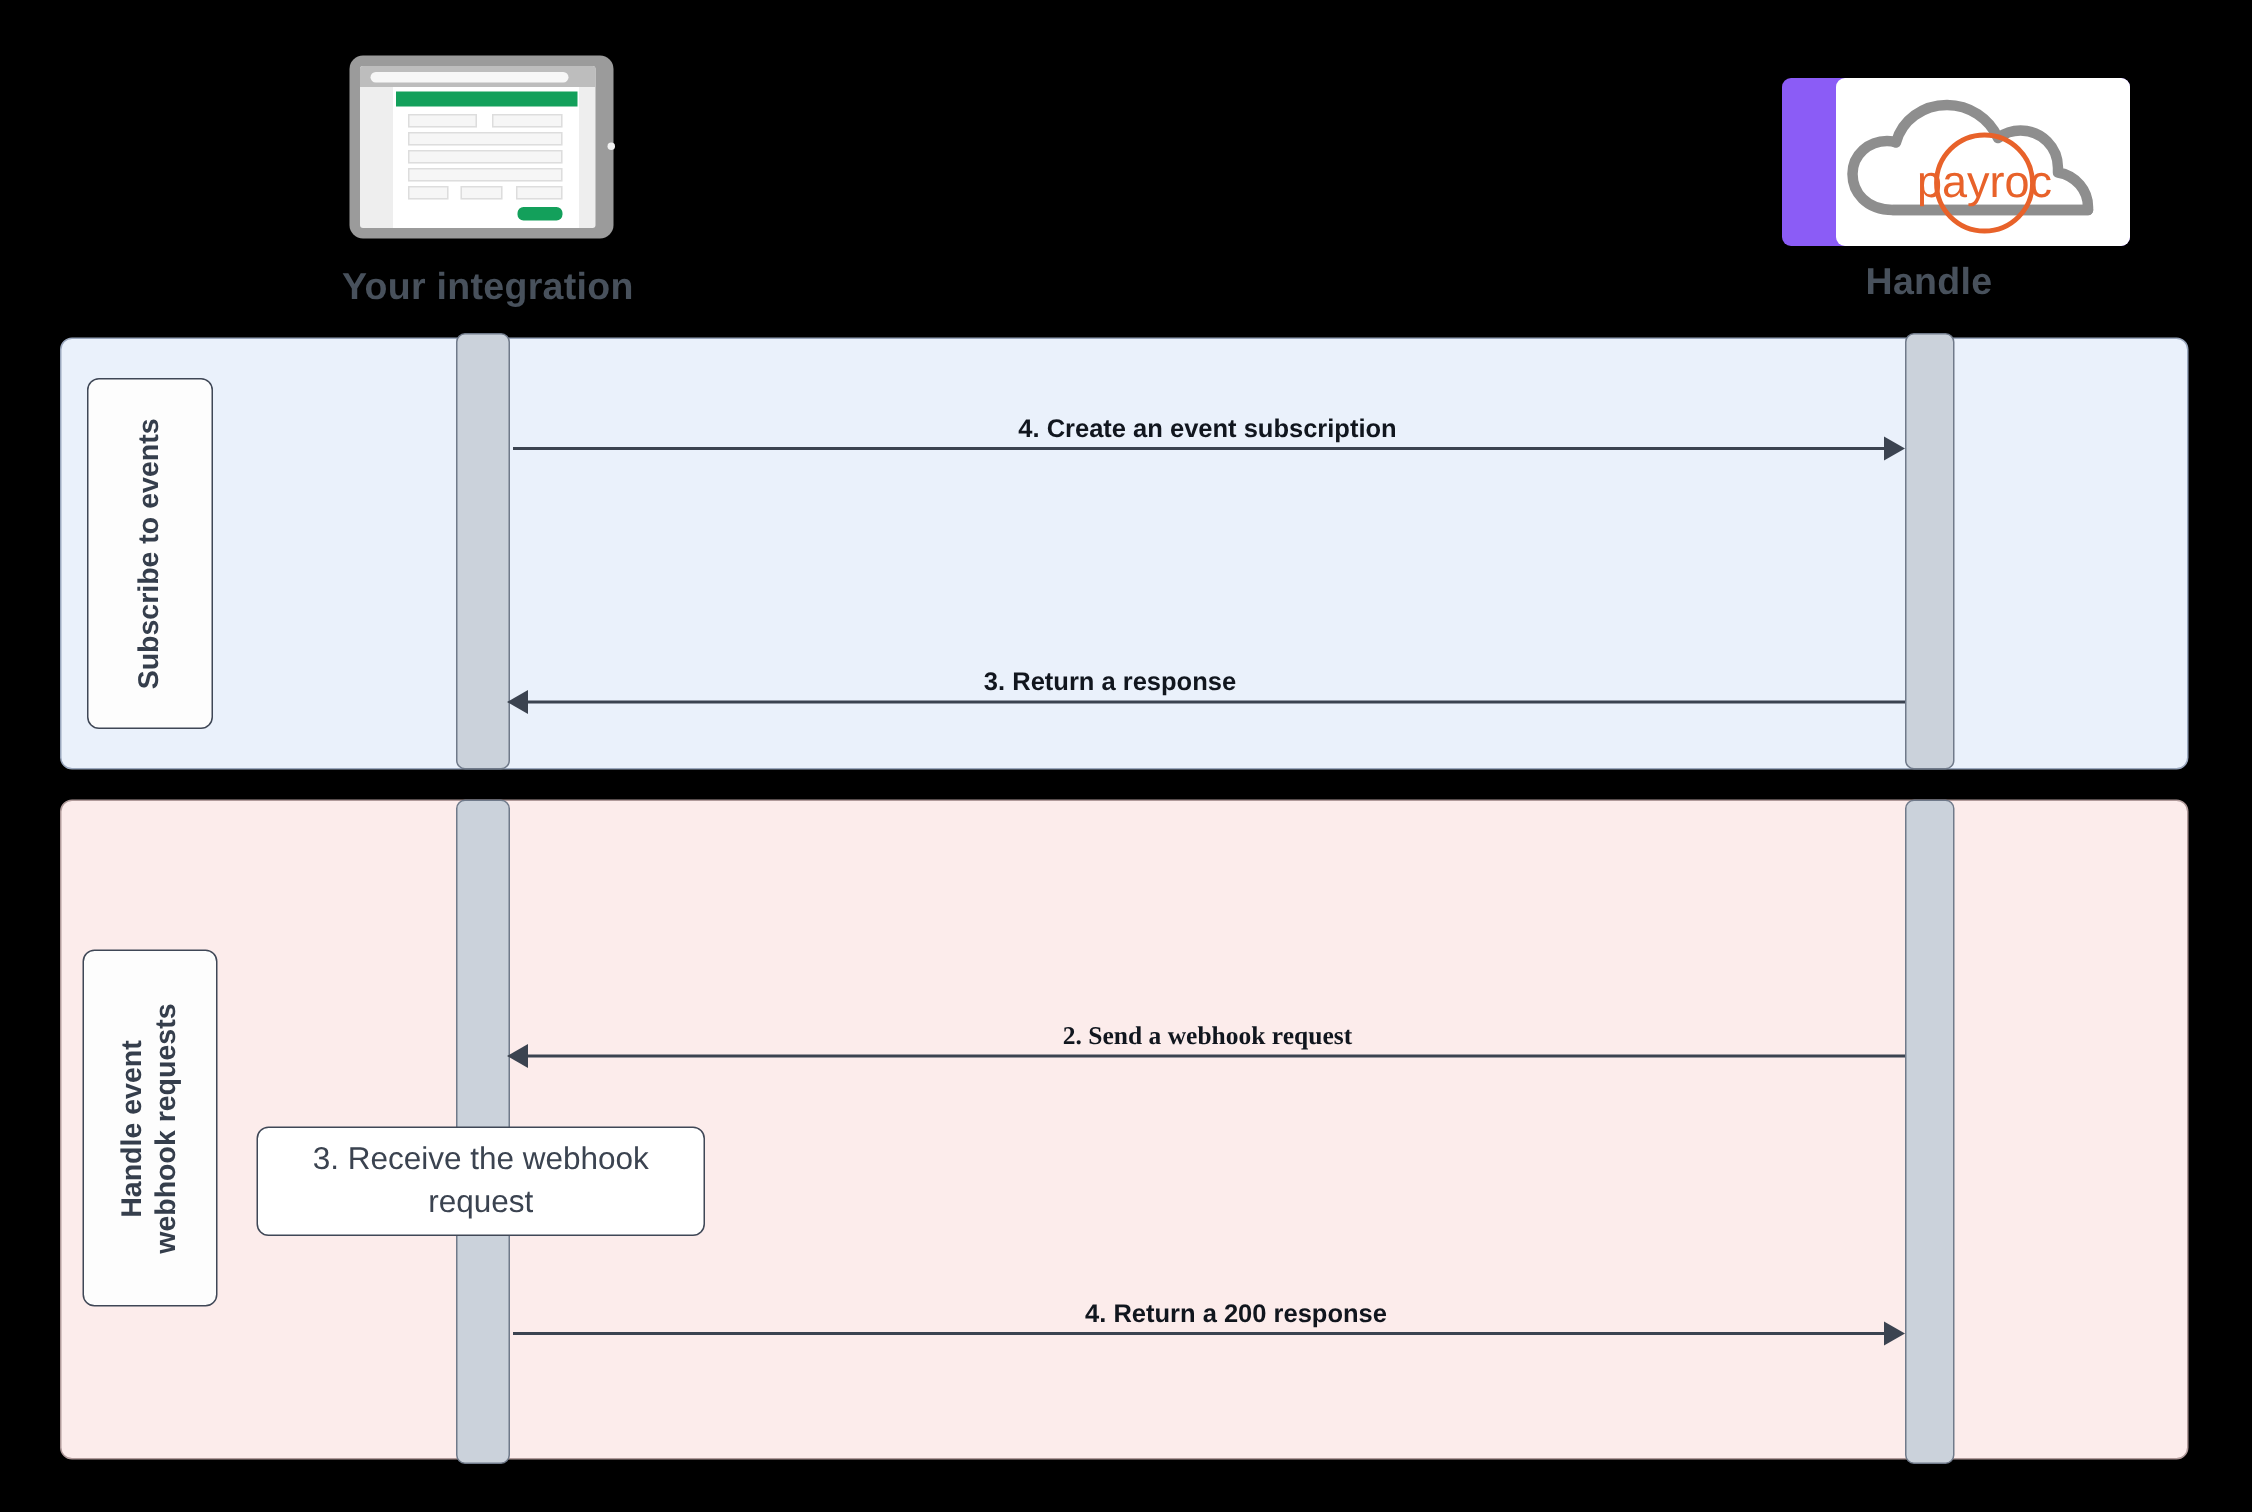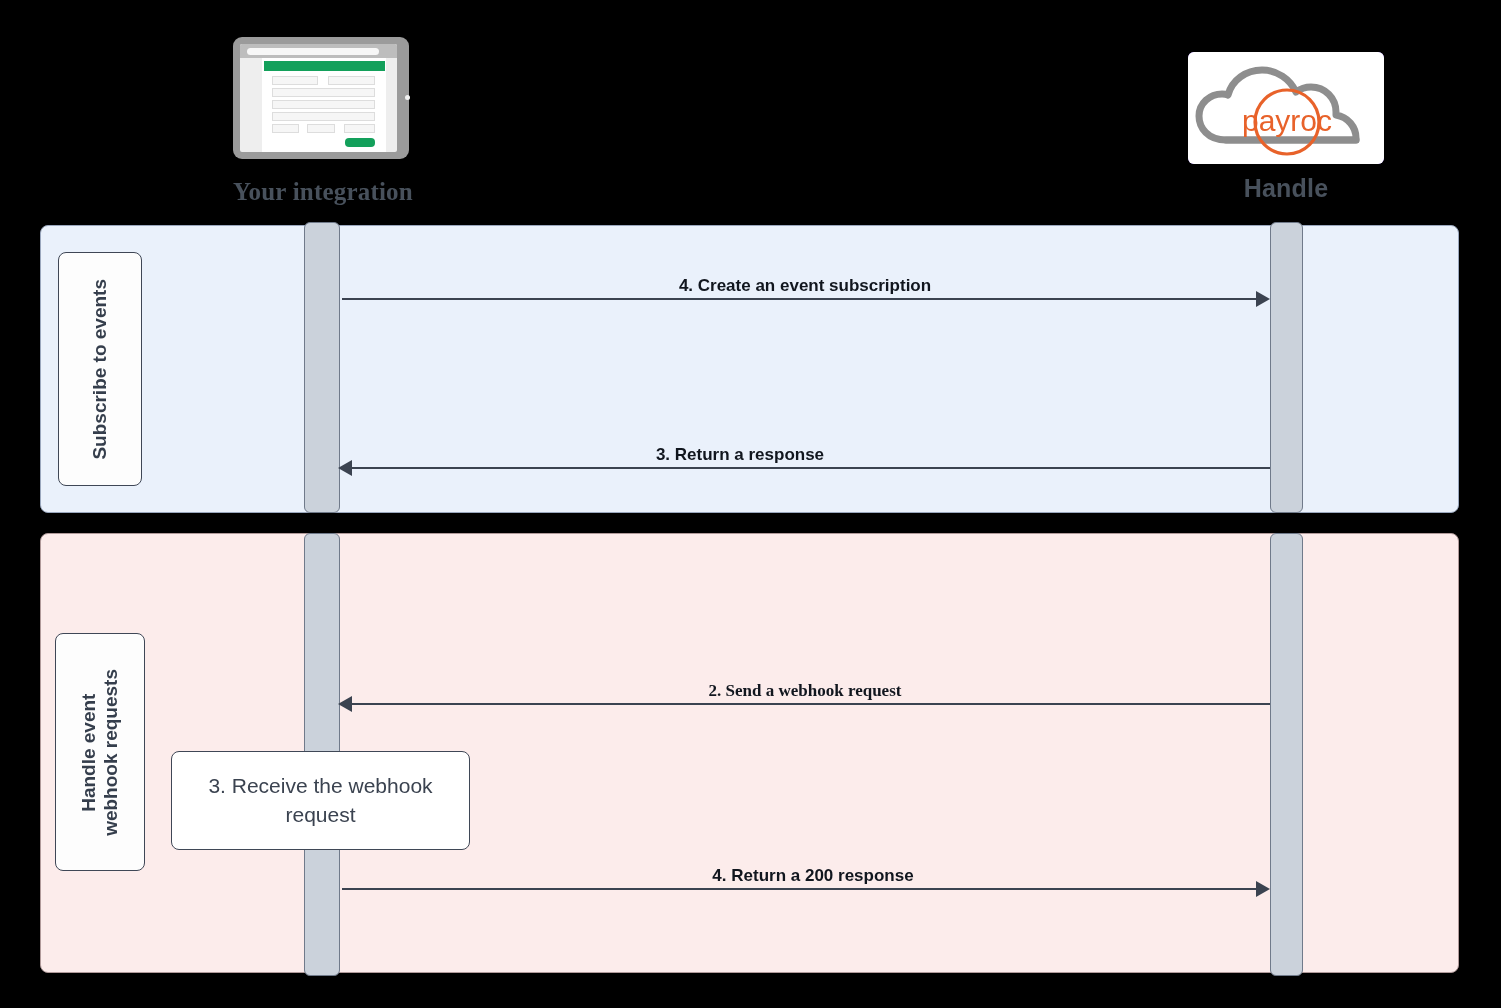--- a/index.html
+++ b/index.html
@@ -99,20 +99,21 @@
   }
 
   
   .cloudcard {
     position: relative;
     width: 196px;
     height: 112px;
     margin: 0 auto;
     background: #8b5cf6;
     border-radius: 6px;
+    padding-left: 36px;
   }
 
   
   .band {
     position: absolute;
     border-radius: 8px;
     box-sizing: border-box;
   }
   .band-blue  { background: #eaf1fb; border: 1px solid #9aa7bd; }
   .band-pink  { background: #fceceb; border: 1px solid #b09a9a; }
@@ -207,21 +208,21 @@
         <div class="tbl-row" style="left:10px; top:30px; width:103px;"></div>
         <div class="tbl-row" style="left:10px; top:42px; width:103px;"></div>
         <div class="tbl-row" style="left:10px; top:54px; width:103px;"></div>
         <div class="tbl-row" style="left:10px; top:66px; width:27px;"></div>
         <div class="tbl-row" style="left:45px; top:66px; width:28px;"></div>
         <div class="tbl-row" style="left:82px; top:66px; width:31px;"></div>
         <div class="tablet-btn" style="left:83px; top:80px; width:30px;"></div>
       </div>
       <div class="tablet-camera"></div>
     </div>
-    <div class="actor-label" style="margin-top:14px;font-family:Liberation Serif, serif;">Your integration</div>
+    <div class="actor-label" style="margin-top:14px;">Your integration</div>
   </div>
 
   <div class="actor" style="left:1188px; top:52px; width:196px;">
     <div class="cloudcard">
       <svg width="196" height="112" viewBox="0 0 196 112">
         <rect x="0" y="0" width="196" height="112" rx="6" fill="#ffffff"></rect>
         <path d="M38 88
                  C 20 88 11 76 11 64
                  C 11 51 22 42 34 42
                  C 36 42 38 42 40 43
@@ -265,19 +266,19 @@
 
   <div class="msg-label" style="left:340px; top:446px; width:800px;">3. Return a response</div>
   <div class="msg-line" style="left:350px; top:467px; width:920px;"></div>
   <div class="arrowhead arrow-left" style="left:338px; top:460px;"></div>
 
 
   <div class="msg-label" style="left:340px; top:682px; width:930px;font-family:Liberation Serif, serif;">2. Send a webhook request</div>
   <div class="msg-line" style="left:350px; top:703px; width:920px;"></div>
   <div class="arrowhead arrow-left" style="left:338px; top:696px;"></div>
 
-  <div class="note" style="left:171px; top:751px; width:299px; height:99px;">3. Receive the webhook request</div>
-
-  <div class="msg-label" style="left:348px; top:867px; width:930px;">4. Return a 200 response</div>
+  <div class="note" style="left:171px; top:751px; width:299px; height:73px;">3. Receive the webhook request</div>
+
+  <div class="msg-label" style="left:359px; top:867px; width:930px;">4. Return a 200 response</div>
   <div class="msg-line" style="left:342px; top:888px; width:916px;"></div>
   <div class="arrowhead arrow-right" style="left:1256px; top:881px;"></div>
 
 </div>
 
 </body></html>

